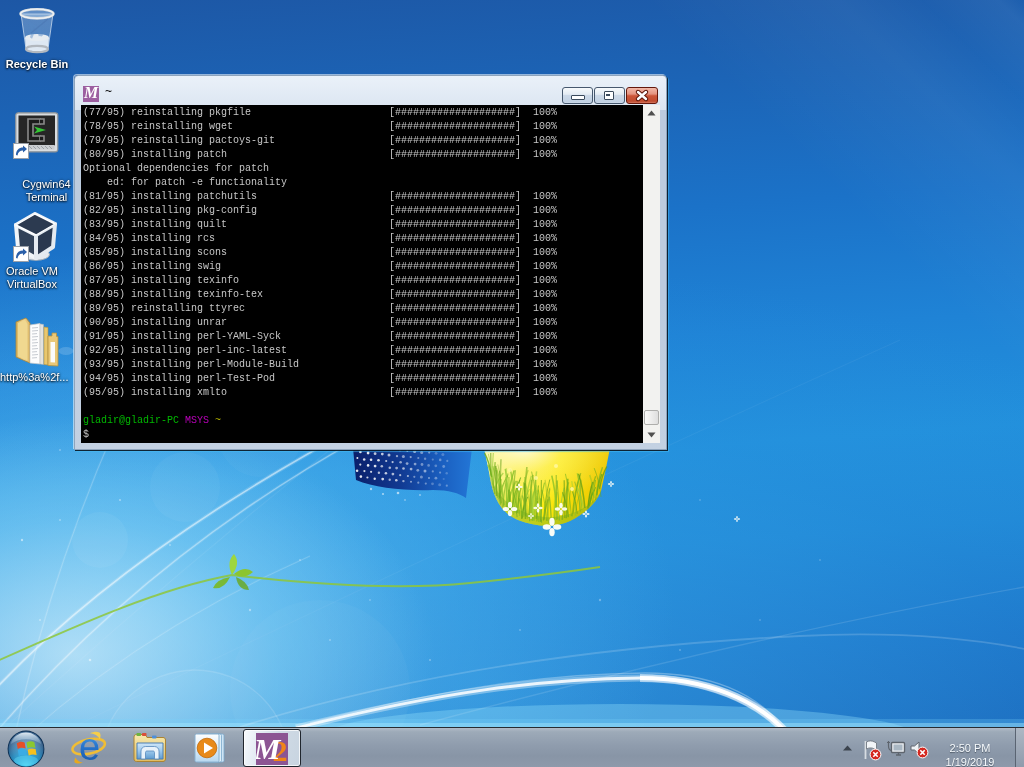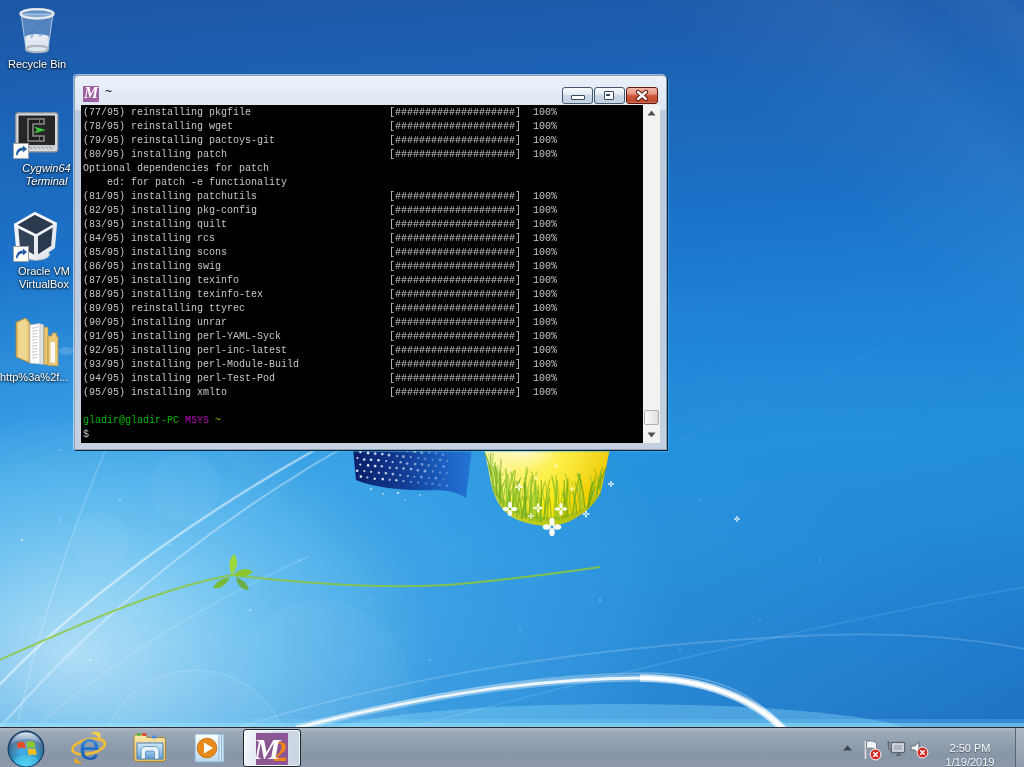--- a/index.html
+++ b/index.html
@@ -365,48 +365,48 @@
       </defs>
 <path d="M 4,7 L 9,42 C 9,45 31,45 31,42 L 36,7 Z" fill="url(#rb)" stroke="rgba(245,250,255,0.6)" stroke-width="1"></path>
 <path d="M 8,31 C 14,28 27,28 32,31 L 31,42 C 31,45 9,45 9,42 Z" fill="rgba(242,246,249,0.88)"></path>
 <ellipse cx="20" cy="30.5" rx="12" ry="3.4" fill="#e6ecf1"></ellipse>
 <ellipse cx="20" cy="42" rx="11" ry="3.2" fill="none" stroke="#b2b8bf" stroke-width="2.2"></ellipse>
 <ellipse cx="20" cy="6.8" rx="16.5" ry="4.6" fill="rgba(200,225,245,0.4)" stroke="#cfd5da" stroke-width="2.6"></ellipse>
 <ellipse cx="20" cy="6.8" rx="16.5" ry="4.6" fill="none" stroke="#eef2f6" stroke-width="1.2"></ellipse>
 <path d="M 12,15 q 6,10 2,16 M 14,17 q 8,3 9,12 M 24,16 q -2,8 1,13" stroke="rgba(85,135,195,0.45)" stroke-width="2.5" fill="none"></path>
 <path d="M 31,12 L 14,26" stroke="rgba(70,110,170,0.35)" stroke-width="1.4"></path>
 </svg>
-    <div class="lab" style="left:0px;top:58px;width:74px;">Recycle Bin</div>
+    <div class="lab" style="left:0px;top:58px;width:74px;font-weight:bold;">Recycle Bin</div>
 <svg style="position:absolute;left:15px;top:112px" width="44" height="48" viewBox="0 0 44 48">
 <rect x="0.8" y="0.8" width="42" height="39" rx="2.5" fill="#d9dcdf" stroke="#8f9498" stroke-width="1.2"></rect>
 <rect x="3.5" y="3.5" width="36.5" height="30" fill="#262626"></rect>
 <rect x="4.5" y="33" width="35" height="4.5" fill="#c9ccd0"></rect>
 <path d="M 6,34 l 3,3 M 10,34 l 3,3 M 14,34 l 3,3 M 18,34 l 3,3 M 22,34 l 3,3 M 26,34 l 3,3 M 30,34 l 3,3 M 34,34 l 3,3" stroke="#9aa0a5" stroke-width="1"></path>
 <path d="M 25,7 L 13,7 L 13,29 L 25,29 L 25,24 L 18,24 L 18,12 L 25,12 Z" fill="#1c1c1c" stroke="#8a8a8a" stroke-width="1.6"></path>
 <path d="M 19,14.5 L 31,18 L 19,21.5 L 22,18 Z" fill="#35c435"></path>
 <path d="M 25,7 L 29,7 L 29,12 L 25,12 M 25,24 L 29,24 L 29,29 L 25,29" fill="#1c1c1c" stroke="#8a8a8a" stroke-width="1.6"></path>
 </svg>
 <svg style="position:absolute;left:13px;top:143px" width="16" height="16" viewBox="0 0 16 16">
 <rect x="0.5" y="0.5" width="15" height="15" fill="#fff" stroke="#9aa0a8"></rect>
 <path d="M 3,12 C 3,7 6,4.5 10,4.5 L 10,2.5 L 14,6 L 10,9.5 L 10,7.5 C 7,7.5 5,9 4.5,12.5 Z" fill="#2a5fa8"></path>
 </svg>
-    <div class="lab" style="left:0px;top:162px;width:93px;font-style:italic;">Cygwin64<br>Terminal</div>
+    <div class="lab" style="left:0px;top:178px;width:93px;">Cygwin64<br>Terminal</div>
 <svg style="position:absolute;left:12px;top:212px" width="46" height="50" viewBox="0 0 46 50">
 <ellipse cx="24" cy="42.5" rx="13.5" ry="5.8" fill="#e4e9ee" stroke="#a8b0b8" stroke-width="1"></ellipse>
 <rect x="14" y="36" width="20" height="7" fill="#dfe4ea"></rect>
 <path d="M 23,2 L 43,12 L 24,23 L 4,13 Z" fill="#2c3a50" stroke="#f0f4f8" stroke-width="4" stroke-linejoin="round"></path>
 <path d="M 4,13 L 24,23 L 24,46 L 6,36 Z" fill="#324258" stroke="#f0f4f8" stroke-width="4" stroke-linejoin="round"></path>
 <path d="M 43,12 L 24,23 L 24,46 L 41,35 Z" fill="#2a384e" stroke="#e4eaf0" stroke-width="4" stroke-linejoin="round"></path>
 <path d="M 23,2 L 43,12 L 24,23 L 4,13 Z" fill="#2c3a50" stroke="#fdfeff" stroke-width="1.4" stroke-linejoin="round"></path>
 </svg>
 <svg style="position:absolute;left:13px;top:246px" width="16" height="16" viewBox="0 0 16 16">
 <rect x="0.5" y="0.5" width="15" height="15" fill="#fff" stroke="#9aa0a8"></rect>
 <path d="M 3,12 C 3,7 6,4.5 10,4.5 L 10,2.5 L 14,6 L 10,9.5 L 10,7.5 C 7,7.5 5,9 4.5,12.5 Z" fill="#2a5fa8"></path>
 </svg>
-    <div class="lab" style="left:0px;top:265px;width:64px;margin-left:12px;">Oracle VM<br>VirtualBox</div>
+    <div class="lab" style="left:0px;top:265px;width:64px;">Oracle VM<br>VirtualBox</div>
 <svg style="position:absolute;left:14px;top:315px" width="60" height="54" viewBox="0 0 60 54">
 <defs>
         <linearGradient id="fdk" x1="0" y1="0" x2="1" y2="0">
           <stop offset="0" stop-color="#d9b55e"></stop>
           <stop offset="0.55" stop-color="#eed391"></stop>
           <stop offset="1" stop-color="#dbb765"></stop>
         </linearGradient>
       </defs>
 <path d="M 2,7 L 12,3 L 16,8 L 16,48 L 2,42 Z" fill="url(#fdk)" stroke="#a8853a" stroke-width="0.8"></path>
 <path d="M 4,8 L 11,5 L 13.5,9 L 13.5,45.5 L 4,41.5 Z" fill="#f0d890"></path>

